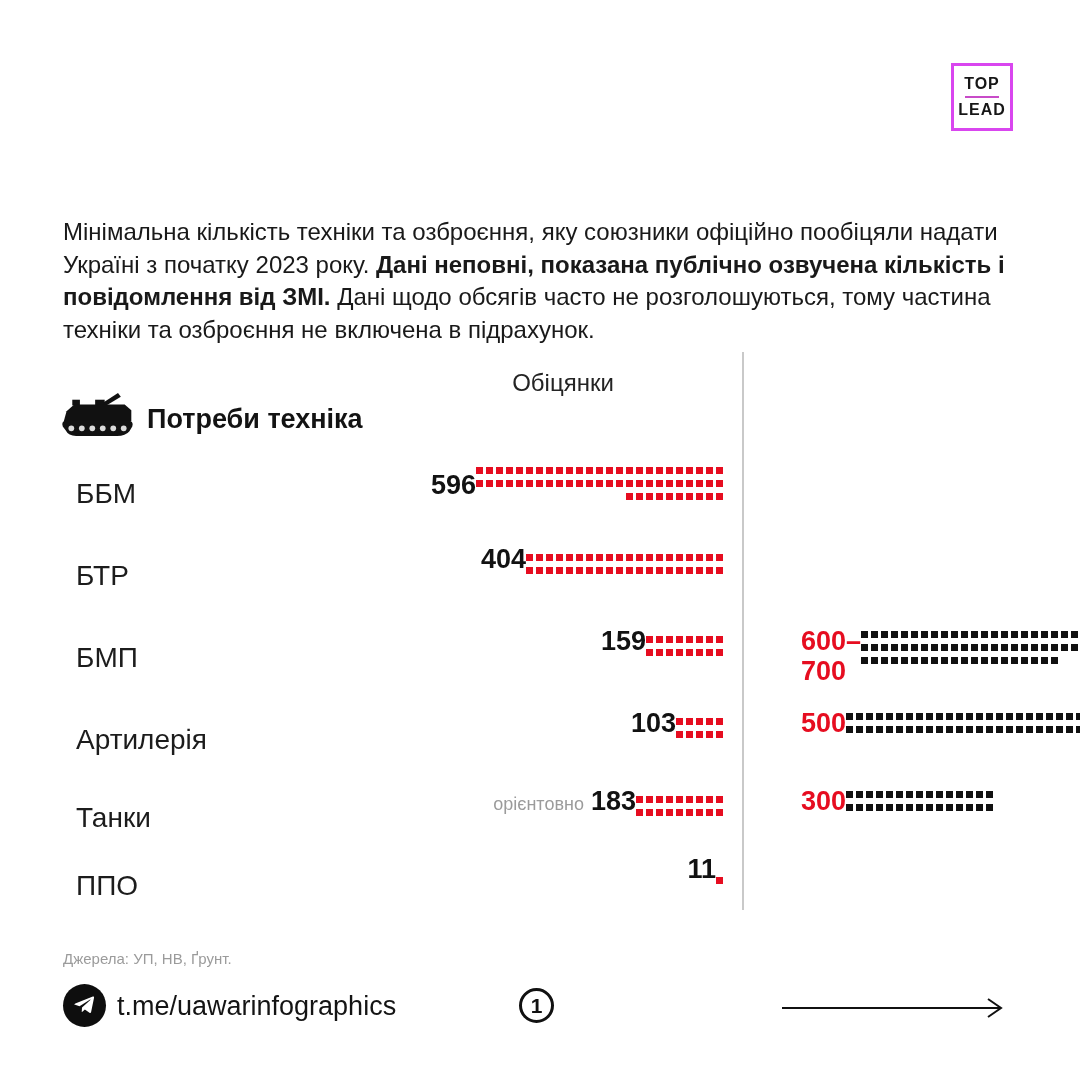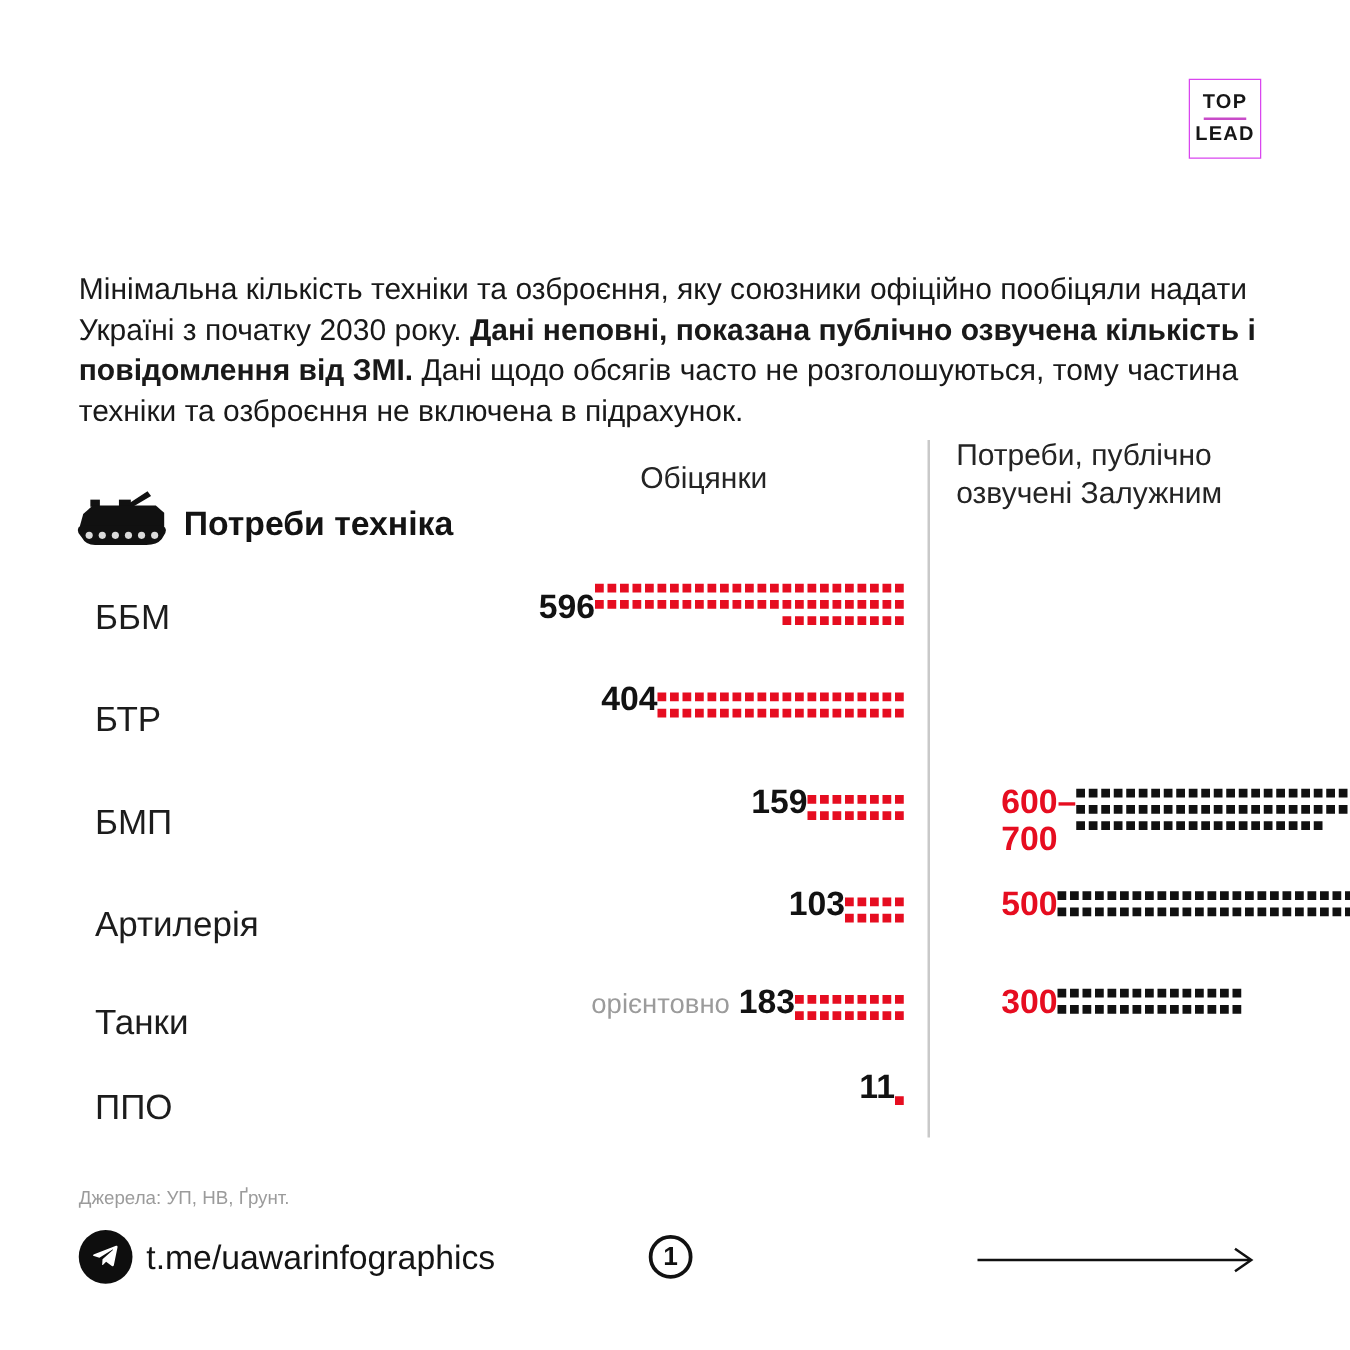--- a/index.html
+++ b/index.html
@@ -5,21 +5,21 @@
   html,body{margin:0;padding:0;background:#ffffff;}
   .canvas{position:relative;width:1080px;height:1080px;background:#ffffff;overflow:hidden;
           font-family:"Liberation Sans",sans-serif;}
 
   
   .title{position:absolute;left:63px;top:40px;font-size:72px;line-height:80px;
          font-weight:bold;letter-spacing:-1px;color:#131313;}
   .title .l2{color:var(--red);}
 
   
-  .logo{position:absolute;left:951px;top:63px;width:56px;height:62px;border:1px solid #d946ef;
+  .logo{position:absolute;left:951px;top:63px;width:56px;height:62px;border:3px solid #d946ef;
         display:flex;flex-direction:column;align-items:center;justify-content:center;gap:4px;}
   .logo span{font-size:16px;font-weight:bold;letter-spacing:1px;color:#161616;line-height:1;}
   .logo .line{width:34px;height:2px;background:var(--logo-line);}
 
   
   .intro{position:absolute;left:63px;top:216px;width:958px;font-size:24px;line-height:32.5px;color:#191919;}
 
   
   .section-icon{position:absolute;left:58px;top:388px;}
   .section-label{position:absolute;left:147px;top:404px;font-size:27px;font-weight:bold;color:#131313;}
@@ -29,21 +29,21 @@
 
   
   .row{position:absolute;left:65px;width:950px;height:82px;}
   .row .label{position:absolute;left:0;top:16px;font-size:28px;color:#1c1c1c;margin-left:11px;}
   .block{position:absolute;top:0;display:flex;}
   .promise{right:292px;align-items:flex-end;}
   .need{left:736px;align-items:flex-start;}
   .num-line{height:30px;display:flex;align-items:baseline;gap:7px;}
   .num-line .val{font-size:27px;font-weight:bold;color:#121212;line-height:30px;}
   .need .num-line .val{color:var(--red);}
-  .num-line .prefix{font-size:22px;color:var(--muted);}
+  .num-line .prefix{font-size:18px;color:var(--muted);}
   .squares{display:flex;flex-direction:column;gap:6px;margin-top:5px;}
   .promise .squares{align-items:flex-end;}
   .need .squares{align-items:flex-start;}
   .sq-row{display:flex;gap:3px;}
   .sq{width:7px;height:7px;}
   .squares.red .sq{background:var(--red);}
   .squares.black .sq{background:var(--sq-black);}
 
   
   .sources{position:absolute;left:63px;top:950px;font-size:15px;color:var(--muted);}
@@ -59,21 +59,21 @@
 
 <div class="canvas">
 
 
   <div class="logo">
     <span>TOP</span>
     <div class="line"></div>
     <span>LEAD</span>
   </div>
 
-  <div class="intro"><span>Мінімальна кількість техніки та озброєння, яку союзники офіційно пообіцяли надати Україні з початку 2030 року. </span><b>Дані неповні, показана публічно озвучена кількість і повідомлення від ЗМІ.</b><span> Дані щодо обсягів часто не розголошуються, тому частина техніки та озброєння не включена в підрахунок.</span></div>
+  <div class="intro"><span>Мінімальна кількість техніки та озброєння, яку союзники офіційно пообіцяли надати Україні з початку 2023 року. </span><b>Дані неповні, показана публічно озвучена кількість і повідомлення від ЗМІ.</b><span> Дані щодо обсягів часто не розголошуються, тому частина техніки та озброєння не включена в підрахунок.</span></div>
 
   <div class="section-icon">
     <svg width="80" height="52" viewBox="0 0 84 52">
       <g fill="#111">
         <path d="M46 15 L63 4 L66 8 L49 18 Z"></path>
         <rect x="39" y="11" width="10" height="8"></rect>
         <rect x="15" y="11" width="8" height="6"></rect>
         <path d="M9 23 L17 16 L70 16 L77 22 L77 34 L6 34 Z"></path>
         <path d="M9 33 L73 33 Q80 33 78 39 L75 44 Q71 49 62 49 L19 49 Q11 49 8 43 L5 39 Q3 33 9 33 Z"></path>
       </g>
@@ -83,21 +83,20 @@
           <circle cx="36" cy="41" r="3"></circle>
         <circle cx="47" cy="41" r="3"></circle>
           <circle cx="58" cy="41" r="3"></circle>
           <circle cx="69" cy="41" r="3"></circle>
       </g>
     </svg>
   </div>
   <div class="section-label">Потреби техніка</div>
 
   <div class="col-promises">Обіцянки</div>
-  <div class="col-needs">Потреби, публічно озвучені Залужним</div>
   <div class="vdivider"></div>
 
   <div class="row" style="top:462px">
     <div class="label">ББМ</div>
     <div class="block promise">
       <div class="num-line">
           <span class="val">596</span>
         </div>
       <div class="squares red">
           <div class="sq-row">

